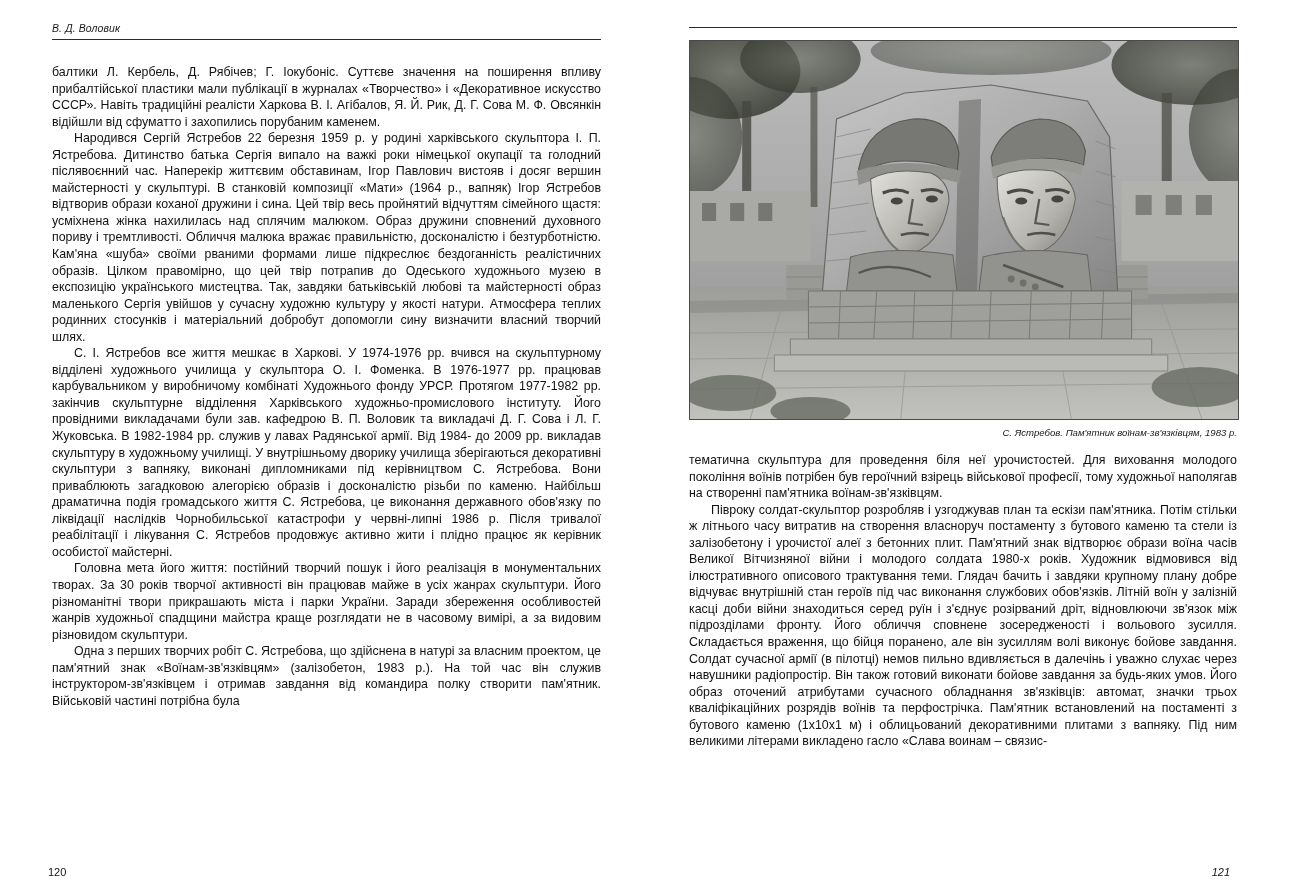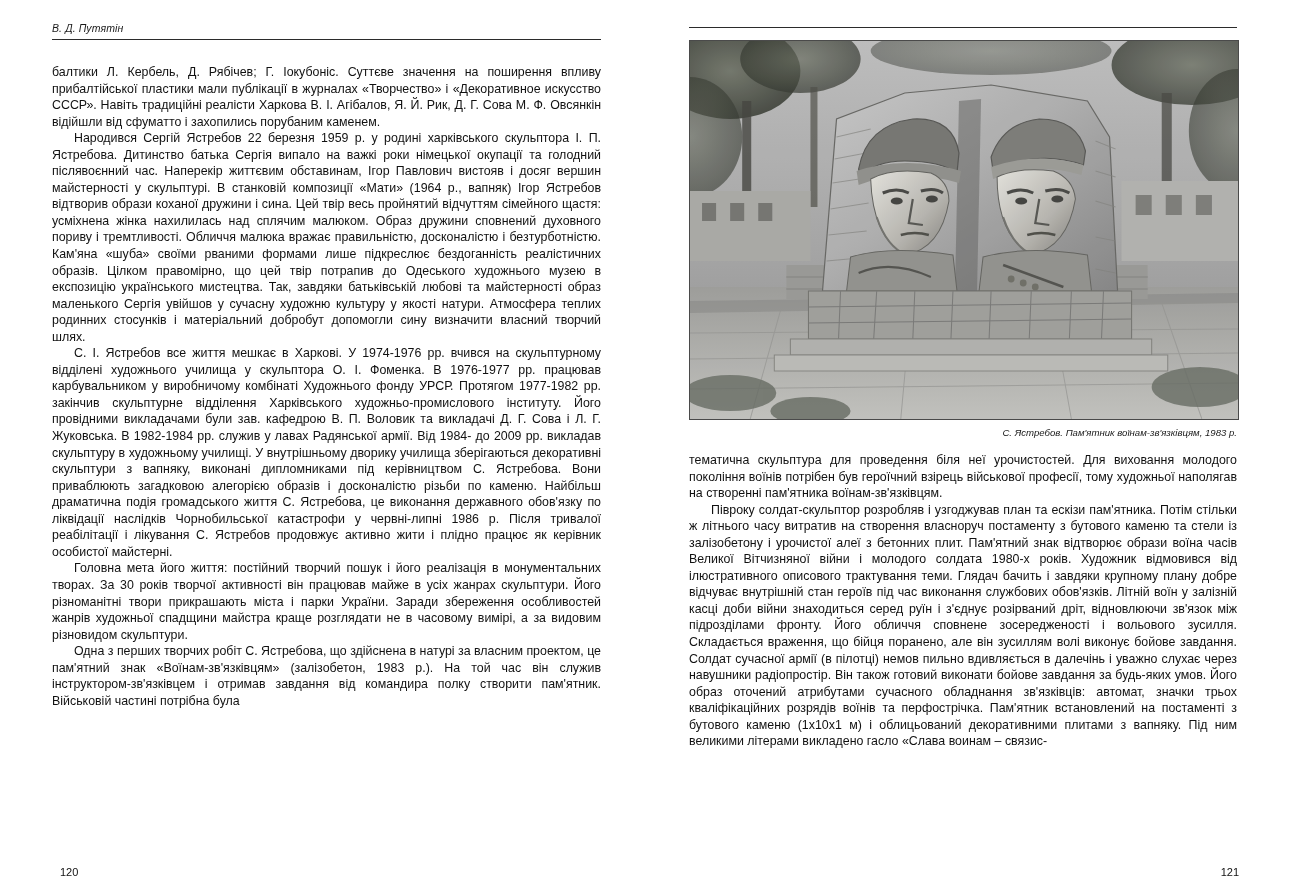--- a/index.html
+++ b/index.html
@@ -83,33 +83,33 @@
   }
   .col-right-text {
     margin-top: 14px;
   }
   .folio {
     position: absolute;
     bottom: 18px;
     font-size: 11px;
     color: #111111;
   }
-  .folio-left { left: 60px; }
-  .folio-right { right: 50px; }
+  .folio-left { left: 48px; }
+  .folio-right { right: 59px; font-style: italic; }
 
   
   .photo-svg { display: block; width: 100%; height: 100%; }
 </style>
 </head>
 <body>
 
 <div class="spread">
 
   <div class="page page-left">
-    <div class="running-head running-head-left">В. Д. Путятін</div>
+    <div class="running-head running-head-left">В. Д. Воловик</div>
     <div class="rule"></div>
 
     <div class="body-text">
       <p class="no-indent">балтики Л. Кербель, Д. Рябічев; Г. Іокубоніс. Суттєве значення на поширення впливу прибалтійської пластики мали публікації в журналах «Творчество» і «Декоративное искусство СССР». Навіть традиційні реалісти Харкова В. І. Агібалов, Я. Й. Рик, Д. Г. Сова М. Ф. Овсянкін відійшли від сфуматто і захопились порубаним каменем.</p>
       <p>Народився Сергій Ястребов 22 березня 1959 р. у родині харківського скульптора І. П. Ястребова. Дитинство батька Сергія випало на важкі роки німецької окупації та голодний післявоєнний час. Наперекір життєвим обставинам, Ігор Павлович вистояв і досяг вершин майстерності у скульптурі. В станковій композиції «Мати» (1964 р., вапняк) Ігор Ястребов відтворив образи коханої дружини і сина. Цей твір весь пройнятий відчуттям сімейного щастя: усміхнена жінка нахилилась над сплячим малюком. Образ дружини сповнений духовного пориву і тремтливості. Обличчя малюка вражає правильністю, досконалістю і безтурботністю. Кам'яна «шуба» своїми рваними формами лише підкреслює бездоганність реалістичних образів. Цілком правомірно, що цей твір потрапив до Одеського художнього музею в експозицію українського мистецтва. Так, завдяки батьківській любові та майстерності образ маленького Сергія увійшов у сучасну художню культуру у якості натури. Атмосфера теплих родинних стосунків і матеріальний добробут допомогли сину визначити власний творчий шлях.</p>
       <p>С. І. Ястребов все життя мешкає в Харкові. У 1974-1976 рр. вчився на скульптурному відділені художнього училища у скульптора О. І. Фоменка. В 1976-1977 рр. працював карбувальником у виробничому комбінаті Художнього фонду УРСР. Протягом 1977-1982 рр. закінчив скульптурне відділення Харківського художньо-промислового інституту. Його провідними викладачами були зав. кафедрою В. П. Воловик та викладачі Д. Г. Сова і Л. Г. Жуковська. В 1982-1984 рр. служив у лавах Радянської армії. Від 1984- до 2009 рр. викладав скульптуру в художньому училищі. У внутрішньому дворику училища зберігаються декоративні скульптури з вапняку, виконані дипломниками під керівництвом С. Ястребова. Вони приваблюють загадковою алегорією образів і досконалістю різьби по каменю. Найбільш драматична подія громадського життя С. Ястребова, це виконання державного обов'язку по ліквідації наслідків Чорнобильської катастрофи у червні-липні 1986 р. Після тривалої реабілітації і лікування С. Ястребов продовжує активно жити і плідно працює як керівник особистої майстерні.</p>
       <p>Головна мета його життя: постійний творчий пошук і його реалізація в монументальних творах. За 30 років творчої активності він працював майже в усіх жанрах скульптури. Його різноманітні твори прикрашають міста і парки України. Заради збереження особливостей жанрів художньої спадщини майстра краще розглядати не в часовому вимірі, а за видовим різновидом скульптури.</p>
       <p>Одна з перших творчих робіт С. Ястребова, що здійснена в натурі за власним проектом, це пам'ятний знак «Воїнам-зв'язківцям» (залізобетон, 1983 р.). На той час він служив інструктором-зв'язківцем і отримав завдання від командира полку створити пам'ятник. Військовій частині потрібна була</p>
     </div>
 

